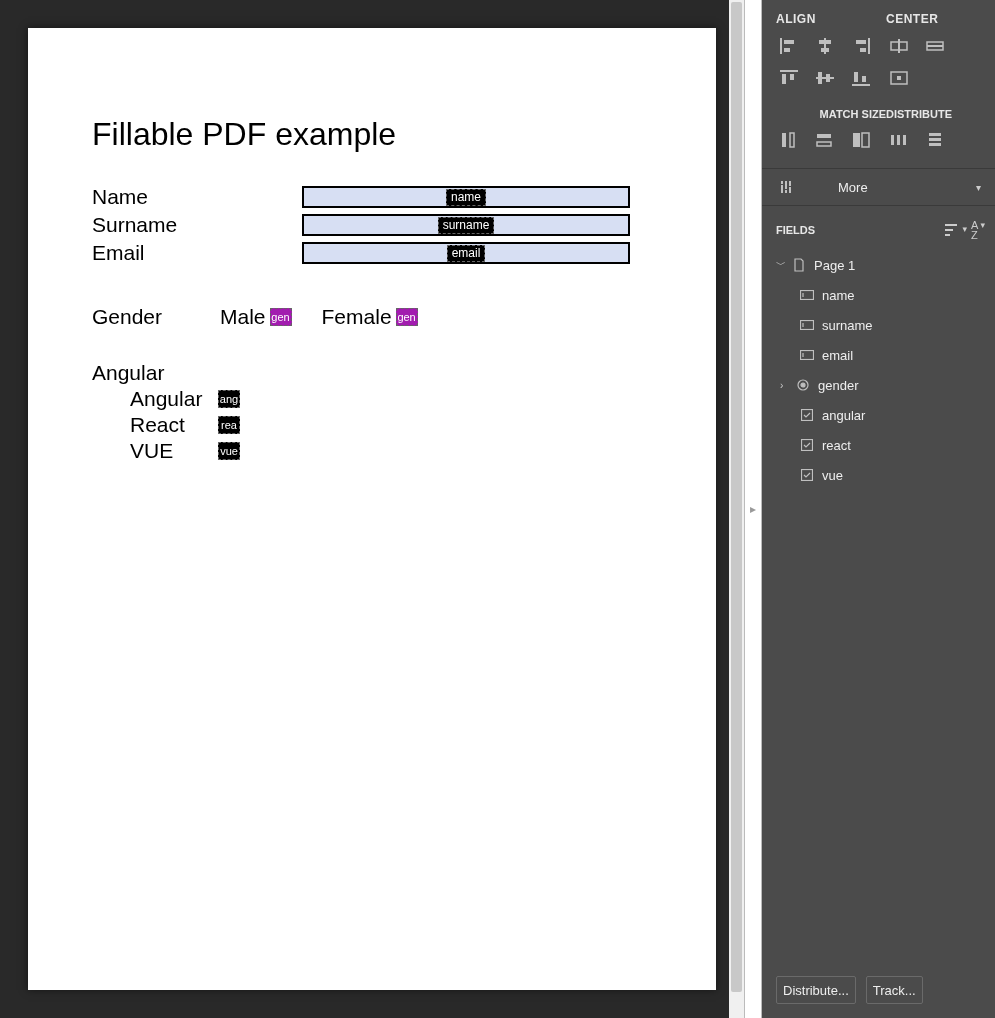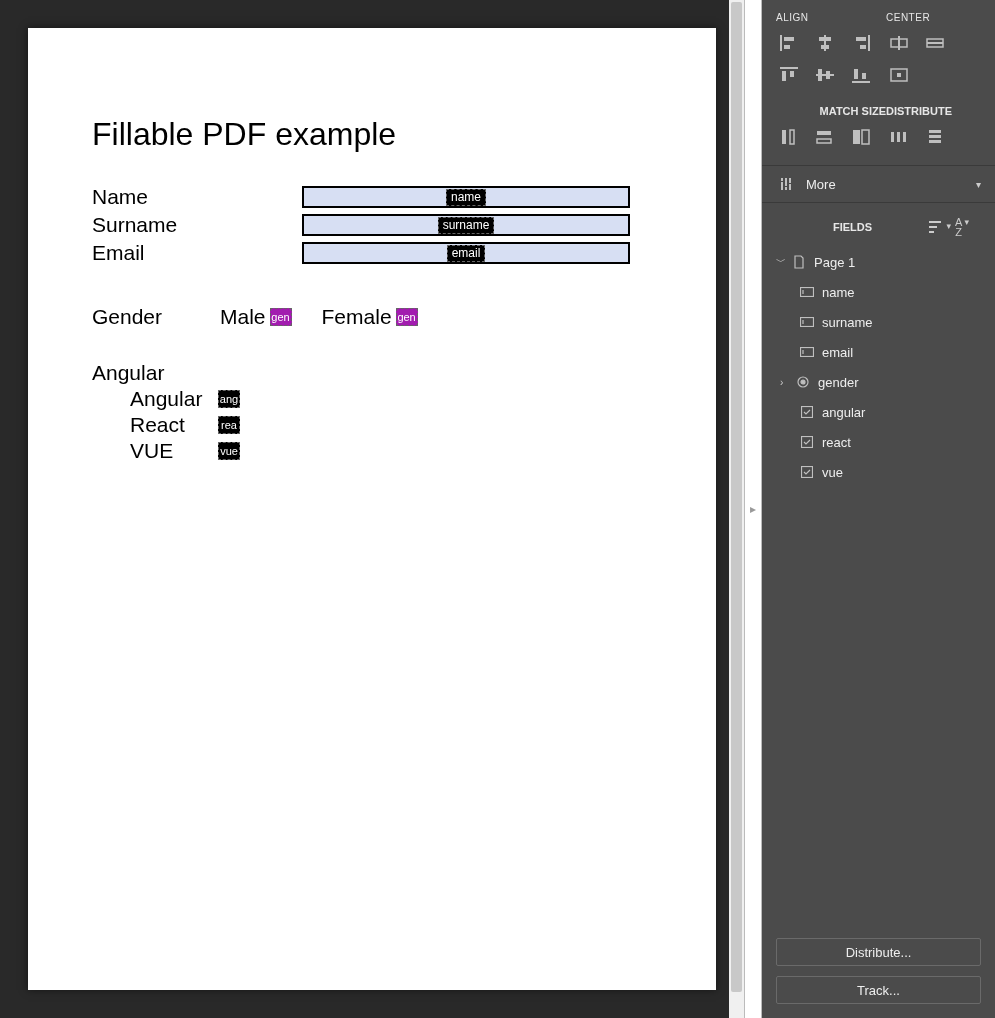--- a/index.html
+++ b/index.html
@@ -83,61 +83,61 @@
   
   .panel {
     flex:1; background:#4b4b4b; color:#e7e7e7;
     display:flex; flex-direction:column;
     font-size:12px;
     padding-top:12px;
     position:relative;
   }
   .panel-section { padding: 0 14px 10px 14px; }
   .panel-heads { display:flex; }
-  .panel-heads .h { font-weight:normal; font-size:10px; letter-spacing:0.5px; color:#e7e7e7;}
+  .panel-heads .h { font-weight:bold; font-size:12px; letter-spacing:0.5px; color:#e7e7e7;}
   .panel-heads .h1 { width:110px; }
   .iconrow { display:flex; margin-top:8px;}
   .iconrow.left-group { width:110px;}
   .iconbtn {
     width:26px; height:24px; margin-right:10px;
     display:flex; align-items:center; justify-content:center;
     color:#bfbfbf;
     cursor:pointer;
   }
   .iconbtn svg { display:block; }
   .heads2 { display:flex; margin-top:18px;}
   .heads2 .h { font-weight:bold; font-size:11px;text-align:right;}
   .heads2 .h1 { width:110px;}
   .divider { height:1px; background:#3a3a3a; margin: 6px 0 0 0;}
 
   .more-row {
-    display:flex; align-items:center; padding:10px 14px; cursor:pointer;
+    display:flex; align-items:center; padding:10px 14px; cursor:pointer;gap:32px;
   }
   .more-row .tools-icon { width:20px; display:flex; justify-content:center; color:#bfbfbf; margin-right:10px;}
   .more-row .more-label { font-size:13px; color:#eee; flex:1;}
   .more-row .chev { color:#ccc; font-size:10px;}
   .divider2 { height:1px; background:#3a3a3a;}
 
   .fields-head {
-    display:flex; align-items:center; padding: 14px 22px 6px 14px; text-align: center;
+    display:flex; align-items:center; padding: 14px 6px 6px 14px;
   }
   .fields-head .fh-label { font-weight:bold; font-size:11px; flex:1; color:#e7e7e7;}
   .fields-head .sorticon { width:22px; display:flex; justify-content:center; color:#ccc; cursor:pointer;}
 
   .tree { padding: 4px 6px 0 6px; font-size:13px; color:#eee;}
   .tree-row { display:flex; align-items:center; height:30px; padding-left:8px; cursor:pointer;}
   .tree-row.child { padding-left:30px;}
   .tree-row.deep { padding-left:30px;}
   .tree-row .chevsm { width:14px; font-size:10px; color:#ccc;}
   .tree-row .ticon { width:18px; display:flex; justify-content:center; color:#bfbfbf; margin-right:6px;}
   .tree-row .tname { }
 
   .panel-bottom {
     margin-top:auto; padding:10px 14px 14px 14px;
-    display:flex; flex-direction:column; gap:10px;
+    display:flex; gap:10px;
   }
   .wide-btn {
     height:28px; border:1px solid #6a6a6a; background:#4b4b4b;
     color:#eee; font-size:13px; cursor:pointer;
     border-radius:2px;
   }
 
   .scrollbar {
     position:absolute; right:0; top:0; bottom:0; width:15px;
     background:#f0f0f0;

